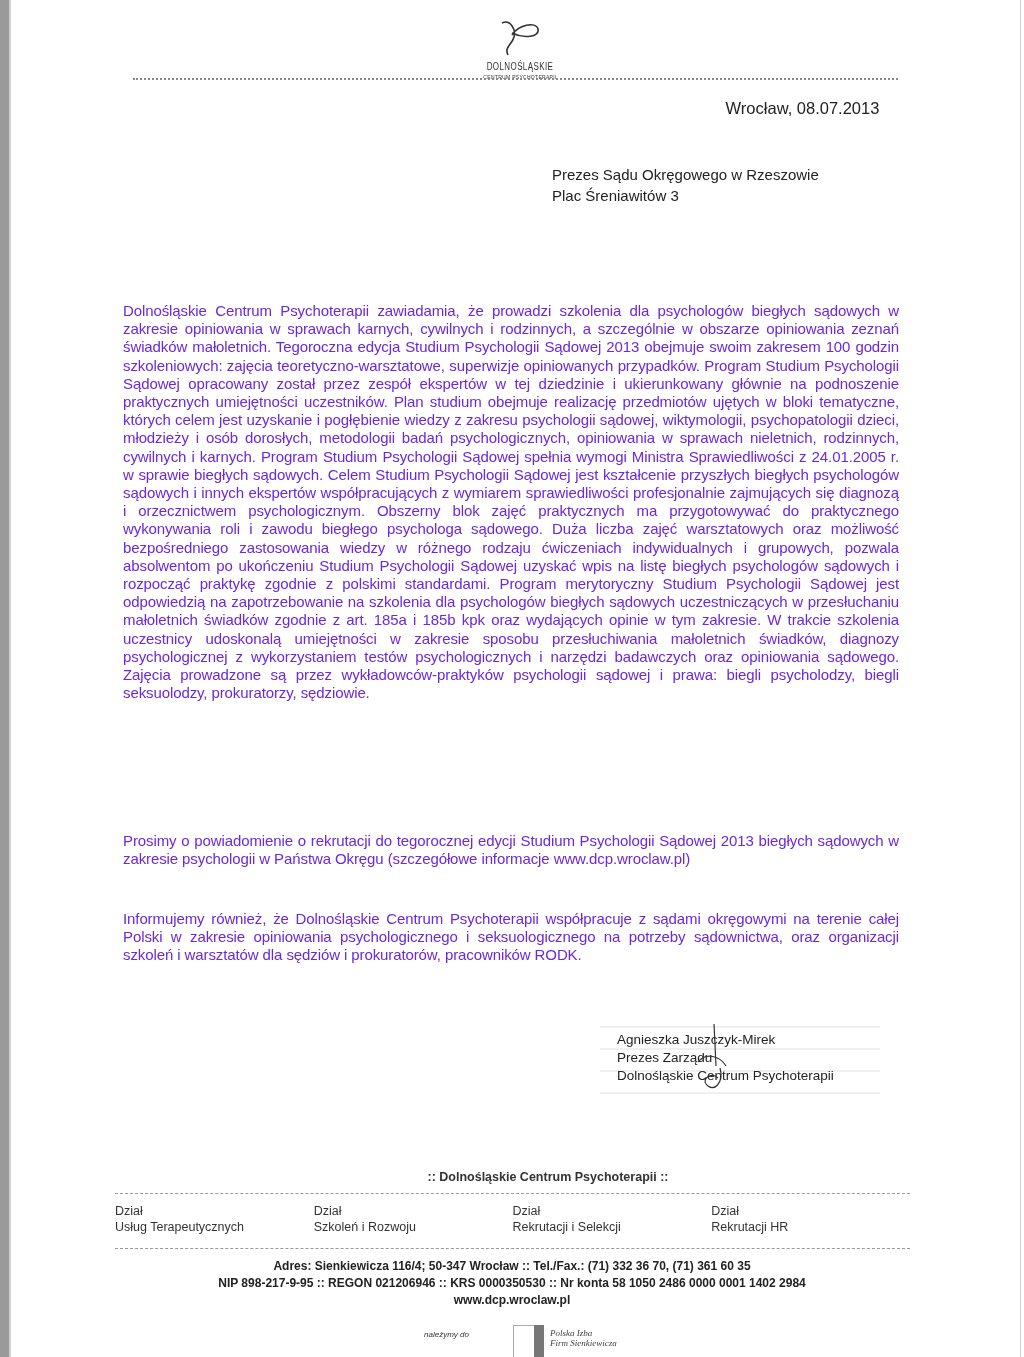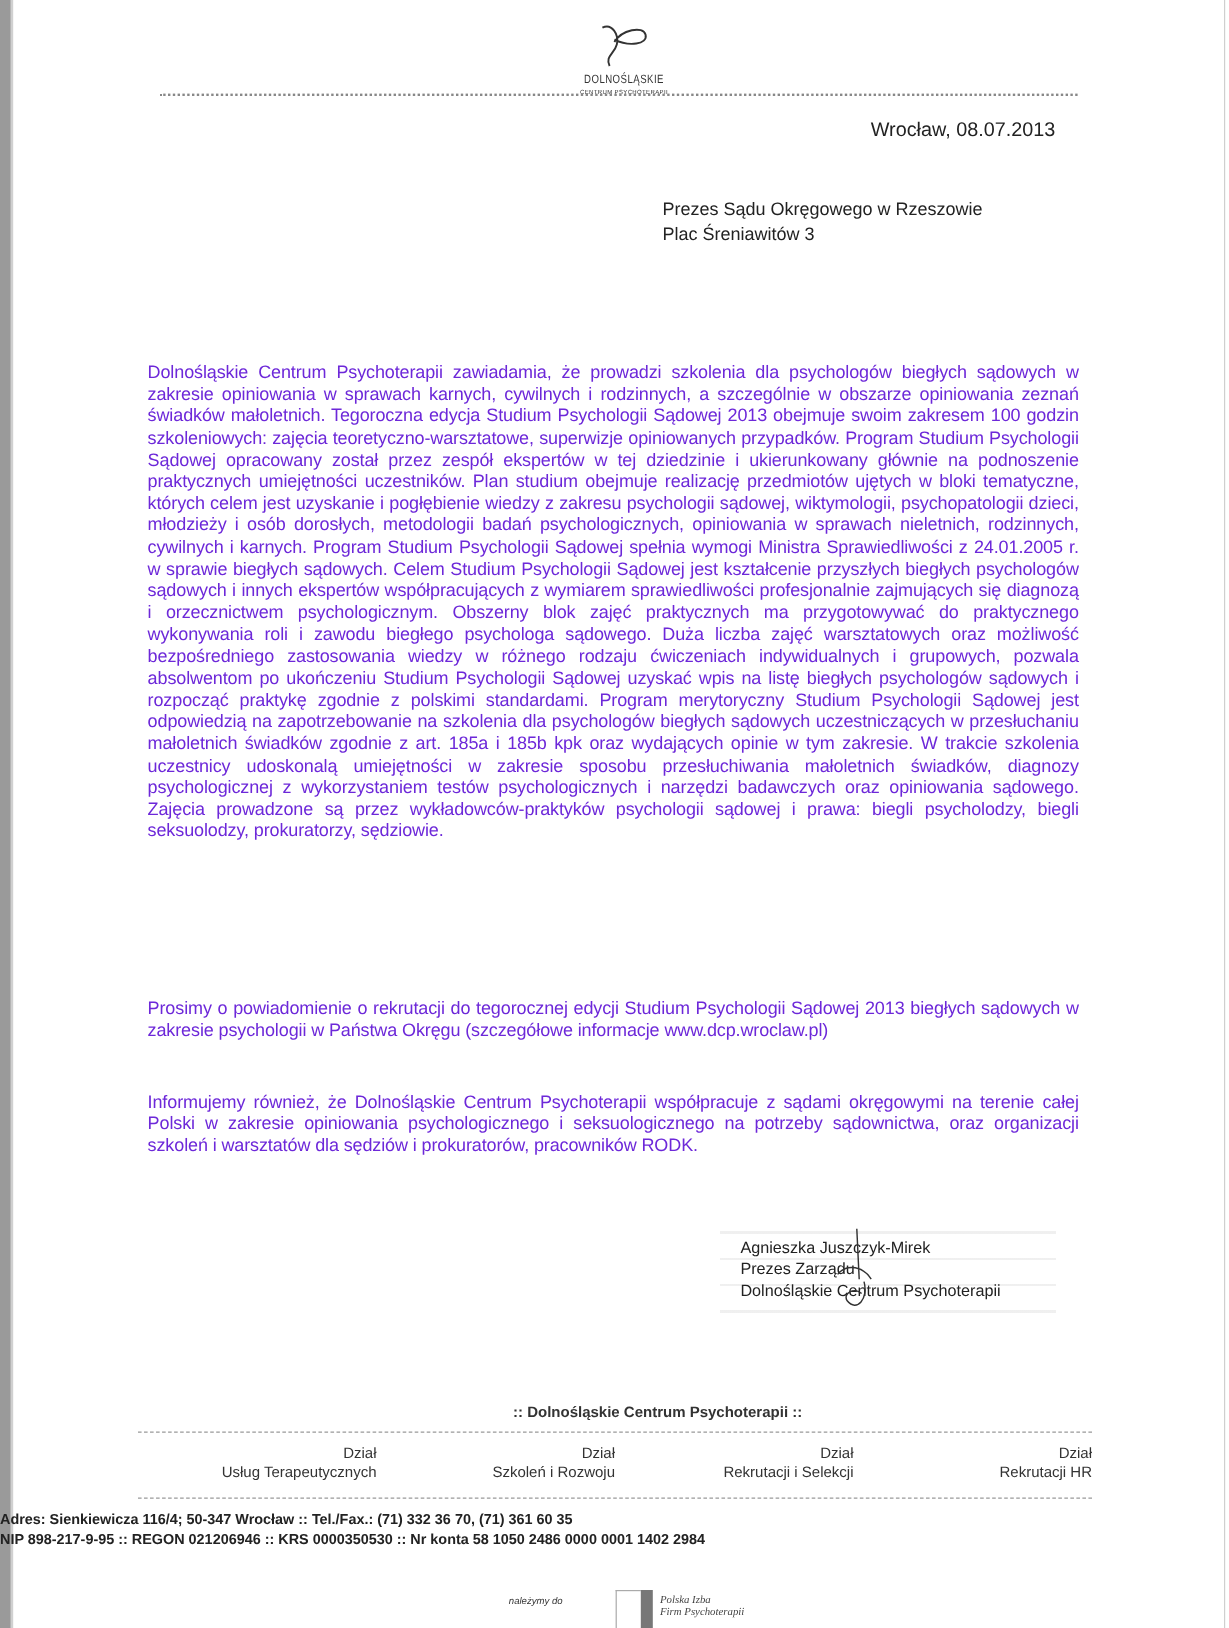--- a/index.html
+++ b/index.html
@@ -26,22 +26,22 @@
   .p2 { top: 832px; }
   .p3 { top: 910px; }
 
   .sign { position: absolute; left: 617px; top: 1031px; font-size: 13.5px; line-height: 18px; color: #222; }
   .sign-faint { position: absolute; left: 600px; top: 1016px; width: 280px; height: 90px; opacity: 0.15;
     background: repeating-linear-gradient(180deg, transparent 0 10px, #999 10px 12px, transparent 12px 22px); }
   .signature-svg { position: absolute; left: 690px; top: 1022px; }
 
   .footer-title { position: absolute; left: 0; width: 1024px; top: 1170px; text-align: center; font-size: 12.5px; font-weight: bold; color: #333; padding-left: 36px; }
   .depts { position: absolute; left: 115px; top: 1203px; width: 795px; display: flex; }
-  .dept { flex: 1; text-align: right; font-size: 12.5px; line-height: 16px; color: #333; }
-  .address { position: absolute; left: 0; width: 1024px; top: 1258px; text-align: left; font-size: 12px; line-height: 17px; color: #222; }
+  .dept { flex: 1; text-align: left; font-size: 12.5px; line-height: 16px; color: #333; }
+  .address { position: absolute; left: 0; width: 1024px; top: 1258px; text-align: center; font-size: 12px; line-height: 17px; color: #222; }
   .address .bold { font-weight: bold; }
   .member { position: absolute; left: 424px; top: 1330px; font-size: 8px; font-style: italic; color: #333; }
   .member-logo { position: absolute; left: 513px; top: 1325px; width: 20px; height: 32px; border: 1px solid #aaa; border-right: none; }
   .member-logo-dark { position: absolute; left: 534px; top: 1325px; width: 10px; height: 32px; background: #777; }
   .member-name { position: absolute; left: 550px; top: 1328px; font-family: "Liberation Serif", serif; font-style: italic; font-size: 9px; line-height: 10px; color: #444; }
 </style>
 </head>
 <body>
 
 <div class="left-bar"></div>
@@ -96,21 +96,22 @@
   <div class="dept">
     <div>Dział</div>
     <div>Rekrutacji HR</div>
   </div>
 </div>
 <div class="hr-dotted" style="left:115px; top:1248px; width:795px; border-top:1px dashed #999;"></div>
 
 <div class="address">
   <div class="bold">Adres: Sienkiewicza 116/4; 50-347 Wrocław :: Tel./Fax.: (71) 332 36 70, (71) 361 60 35</div>
   <div class="bold">NIP 898-217-9-95 :: REGON 021206946 :: KRS 0000350530 :: Nr konta 58 1050 2486 0000 0001 1402 2984</div>
+  <div class="bold">www.dcp.wroclaw.pl</div>
 </div>
 
 <div class="member">należymy do</div>
 <div class="member-logo"></div>
 <div class="member-logo-dark"></div>
 <div class="member-name">
   <div>Polska Izba</div>
-  <div>Firm Psychoterapii</div>
+  <div>Firm Sienkiewicza</div>
 </div>
 
 </body></html>

